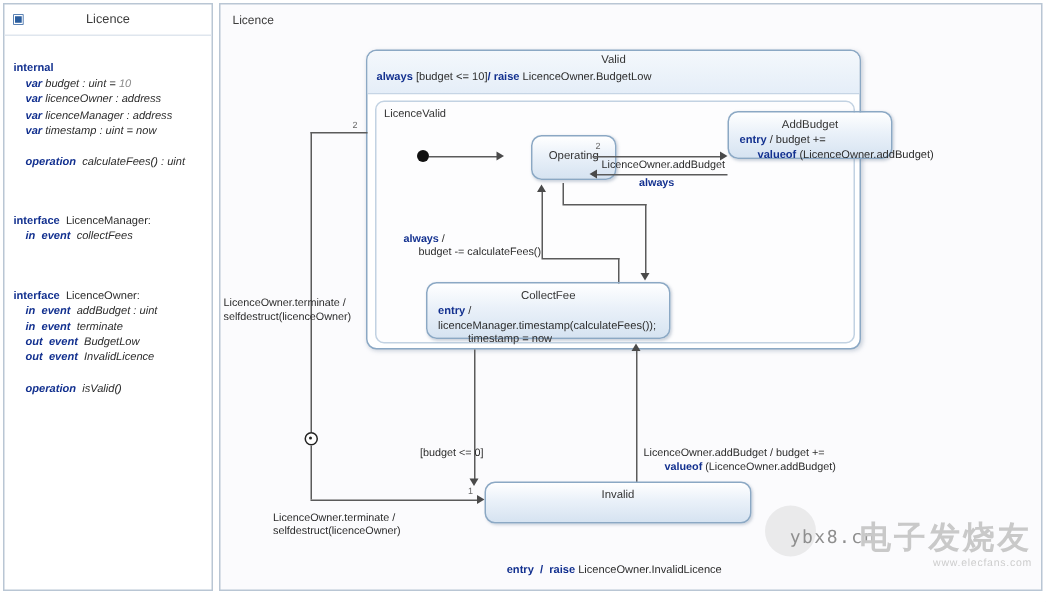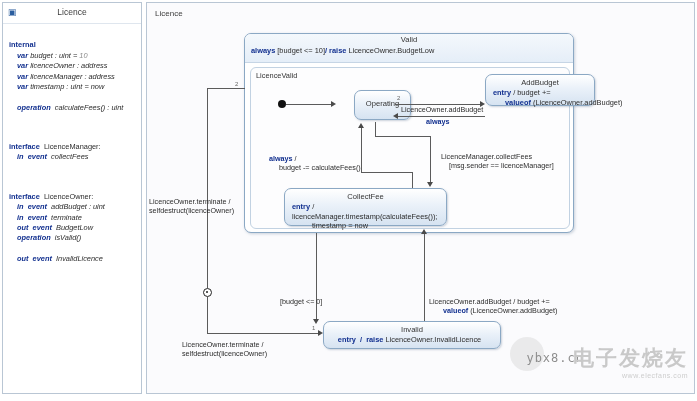--- a/index.html
+++ b/index.html
@@ -80,22 +80,22 @@
     </div>
     <div class="tp-body"><span class="blk" style="display:block">
 <span class="kw">internal</span>
 <span class="ind1"><span class="kw">var</span> budget : uint = <span class="num">10</span></span><span class="ind1"><span class="kw">var</span> licenceOwner : address</span><span class="ind1"><span class="kw">var</span> licenceManager : address</span><span class="ind1"><span class="kw">var</span> timestamp : uint = now</span>
 <span class="ind1"><span class="kw">operation</span>  calculateFees() : uint</span></span>
 
 <span class="blk" style="display:block"><span class="kw">interface</span>  LicenceManager:
 <span class="ind1"><span class="kw">in  event</span>  collectFees</span></span>
 
 <span class="blk" style="display:block"><span class="kw">interface</span>  LicenceOwner:
-<span class="ind1"><span class="kw">in  event</span>  addBudget : uint</span><span class="ind1"><span class="kw">in  event</span>  terminate</span><span class="ind1"><span class="kw">out  event</span>  BudgetLow</span><span class="ind1"><span class="kw">operation</span>  isValid()</span>
-<span class="ind1"><span class="kw">out  event</span>  InvalidLicence</span></span></div>
+<span class="ind1"><span class="kw">in  event</span>  addBudget : uint</span><span class="ind1"><span class="kw">in  event</span>  terminate</span><span class="ind1"><span class="kw">out  event</span>  BudgetLow</span><span class="ind1"><span class="kw">out  event</span>  InvalidLicence</span>
+<span class="ind1"><span class="kw">operation</span>  isValid()</span></span></div>
   </div>
 
   <div class="canvas">
     <div class="canvas-label">Licence</div>
 
     <div class="initdot" style="left:122px;top:42px;"></div>
 
     <div class="line hline" style="left:131px;top:46px;width:135px;"></div>
     <div class="line vline" style="left:265px;top:46px;height:20px;"></div>
     <div class="arrow arr-d" style="left:262px;top:64px;"></div>
@@ -136,22 +136,20 @@
         <div class="line hline" style="left:110px;top:104px;width:52px;"></div>
         <div class="line vline" style="left:161px;top:104px;height:18px;"></div>
         <div class="arrow arr-u" style="left:107px;top:55px;"></div>
         <div class="edge-label" style="left:18px;top:86px;"><span class="blue">always</span><span> /</span>
 <span style="padding-left:10px">budget -= calculateFees()</span></div>
 
         <div class="line vline" style="left:124px;top:54px;height:14px;"></div>
         <div class="line hline" style="left:124px;top:68px;width:56px;"></div>
         <div class="line vline" style="left:179px;top:68px;height:48px;"></div>
         <div class="arrow arr-d" style="left:176px;top:114px;"></div>
-        <div class="edge-label" style="left:190px;top:84px;"><span>LicenceManager.collectFees</span>
-<span style="padding-left:8px">[msg.sender == licenceManager]</span></div>
 
         <div class="state" style="left:33px;top:120px;width:163px;height:38px;">
           <div class="state-title">CollectFee</div>
           <div class="state-body"><span class="blue">entry</span><span> /</span>
 <span>licenceManager.timestamp(calculateFees());</span>
 <span style="padding-left:20px">timestamp = now</span></div>
         </div>
       </div>
     </div>
 
@@ -176,21 +174,21 @@
     <div class="arrow arr-d" style="left:166px;top:316px;"></div>
     <div class="edge-label" style="left:133px;top:294px;">[budget &lt;= 0]</div>
 
     <div class="line vline" style="left:277px;top:230px;height:92px;"></div>
     <div class="arrow arr-u" style="left:274px;top:226px;"></div>
     <div class="edge-label" style="left:282px;top:294px;"><span>LicenceOwner.addBudget / budget +=</span>
 <span style="padding-left:14px"><span class="blue">valueof</span><span> (LicenceOwner.addBudget)</span></span></div>
 
     <div class="state" style="left:176px;top:318px;width:178px;height:28px;">
       <div class="state-title">Invalid</div>
-      <div class="state-body" style="text-align:center;padding-left:0;"><span class="blue">entry  /  raise</span><span> LicenceOwner.InvalidLicence</span></div>
+      <div class="state-body" style="text-align:center;padding-left:0;margin-top:40px;"><span class="blue">entry  /  raise</span><span> LicenceOwner.InvalidLicence</span></div>
     </div>
 
     <div class="wm-circle"></div>
     <div class="wm1">ybx8.cn</div>
     <div class="wm2">
       <span class="cn">电子发烧友</span>
       <span class="en">www.elecfans.com</span>
     </div>
   </div>
 </div>

